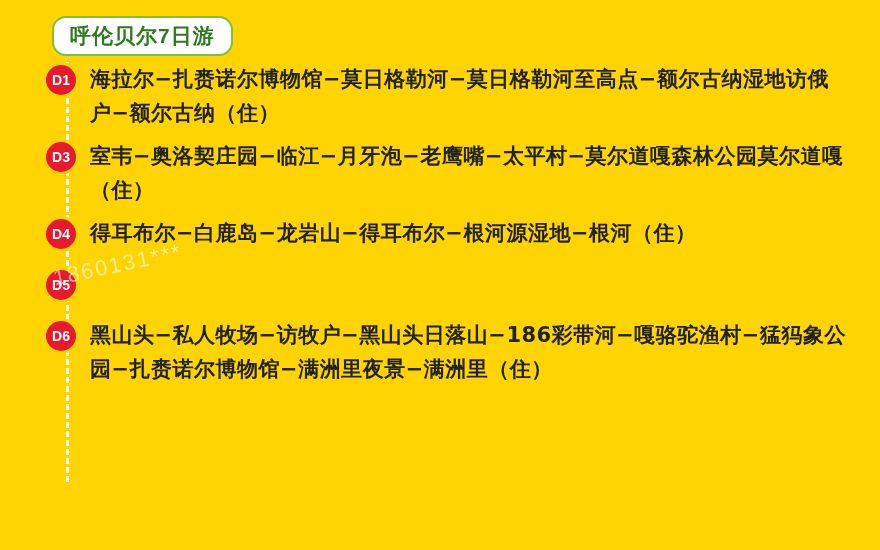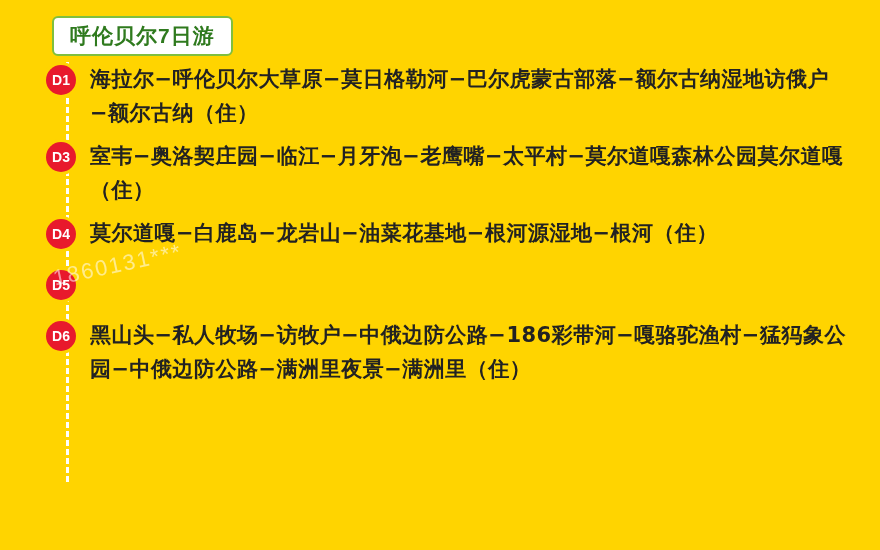--- a/index.html
+++ b/index.html
@@ -21,21 +21,21 @@
     background: #FFD400;
     box-sizing: border-box;
   }
   
   .title-pill {
     position: absolute;
     left: 52px;
     top: 16px;
     background: #FFFFFF;
     border: 2px solid #7FBF3F;
-    border-radius: 6px;
+    border-radius: 14px;
     padding: 6px 16px 7px 16px;
     color: #2F7A1E;
     font-size: 21px;
     font-weight: bold;
     letter-spacing: 1px;
     line-height: 1.1;
     z-index: 4;
   }
   
   .timeline {
@@ -113,38 +113,38 @@
   <div class="timeline"></div>
 
   <div class="title-pill">呼伦贝尔7日游</div>
 
   <div class="watermark">1860131***</div>
 
   <div class="days">
 
     <div class="day-row">
       <div class="day-badge">D1</div>
-      <div class="day-text">海拉尔−呼伦贝尔大草原−莫日格勒河−巴尔虎蒙古部落−额尔古纳湿地访俄户−额尔古纳（住）</div>
+      <div class="day-text">海拉尔−扎赉诺尔博物馆−莫日格勒河−莫日格勒河至高点−额尔古纳湿地访俄户−额尔古纳（住）</div>
     </div>
 
 
     <div class="day-row">
       <div class="day-badge">D3</div>
       <div class="day-text">室韦−奥洛契庄园−临江−月牙泡−老鹰嘴−太平村−莫尔道嘎森林公园莫尔道嘎（住）</div>
     </div>
 
     <div class="day-row">
       <div class="day-badge">D4</div>
-      <div class="day-text">莫尔道嘎−白鹿岛−龙岩山−油菜花基地−根河源湿地−根河（住）</div>
+      <div class="day-text">得耳布尔−白鹿岛−龙岩山−得耳布尔−根河源湿地−根河（住）</div>
     </div>
 
     <div class="day-row">
       <div class="day-badge">D5</div>
     </div>
 
     <div class="day-row">
       <div class="day-badge">D6</div>
-      <div class="day-text">黑山头−私人牧场−访牧户−中俄边防公路−186彩带河−嘎骆驼渔村−猛犸象公园−中俄边防公路−满洲里夜景−满洲里（住）</div>
+      <div class="day-text">黑山头−私人牧场−访牧户−黑山头日落山−186彩带河−嘎骆驼渔村−猛犸象公园−扎赉诺尔博物馆−满洲里夜景−满洲里（住）</div>
     </div>
 
 
   </div>
 </div>
 
 </body></html>

